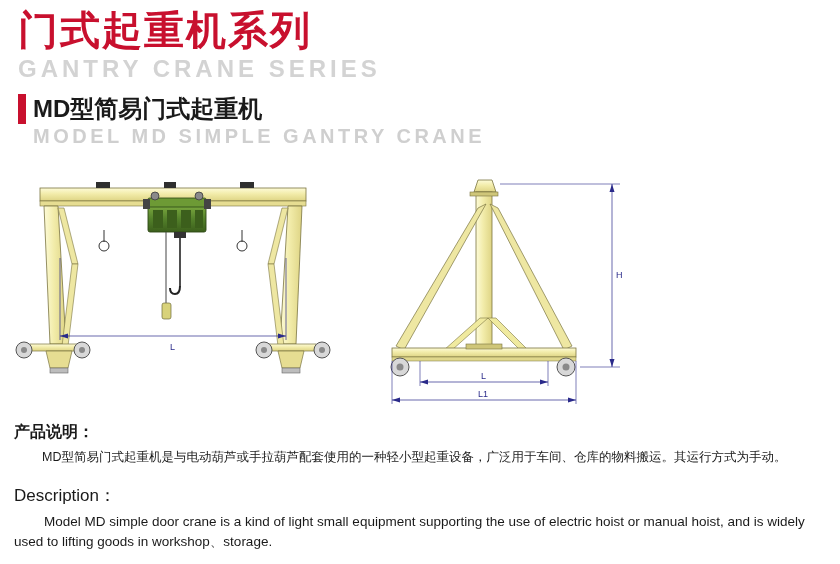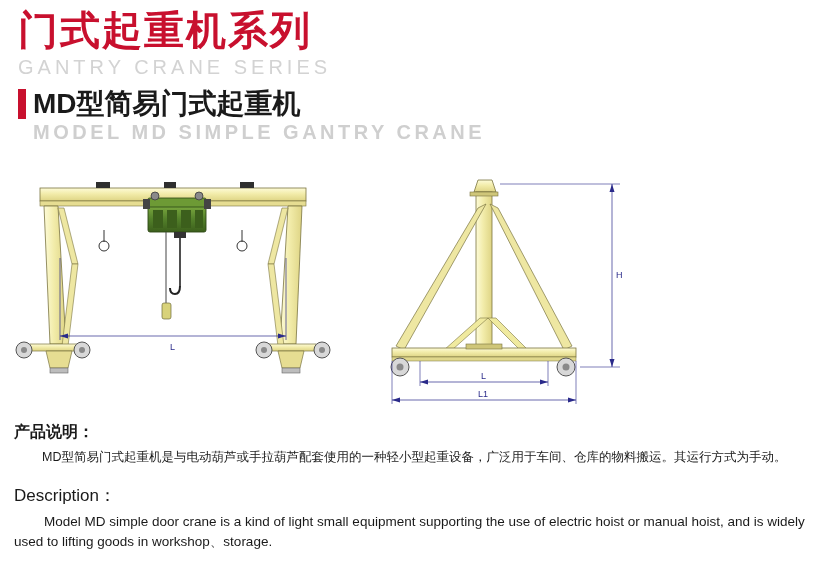--- a/index.html
+++ b/index.html
@@ -29,40 +29,40 @@
   }
   .title-cn {
     font-size: 40px;
     font-weight: bold;
     color: #c8102e;
     letter-spacing: 2px;
     line-height: 1.15;
     font-family: "Liberation Sans", sans-serif;
   }
   .title-en {
-    font-size: 20px;
-    font-weight: normal;
+    font-size: 24px;
+    font-weight: bold;
     color: #d3d3d3;
     letter-spacing: 4px;
     margin-top: 2px;
     line-height: 1.2;
   }
   .subtitle-row {
     display: flex;
     align-items: center;
     margin-top: 10px;
   }
   .subtitle-bar {
     width: 8px;
     height: 30px;
     background: #c8102e;
     margin-right: 7px;
   }
   .subtitle-cn {
-    font-size: 28px;
+    font-size: 24px;
     font-weight: bold;
     color: #1a1a1a;
     letter-spacing: 0px;
     line-height: 1.1;
   }
   .subtitle-en {
     font-size: 20px;
     font-weight: bold;
     color: #cfcfcf;
     letter-spacing: 3.5px;

